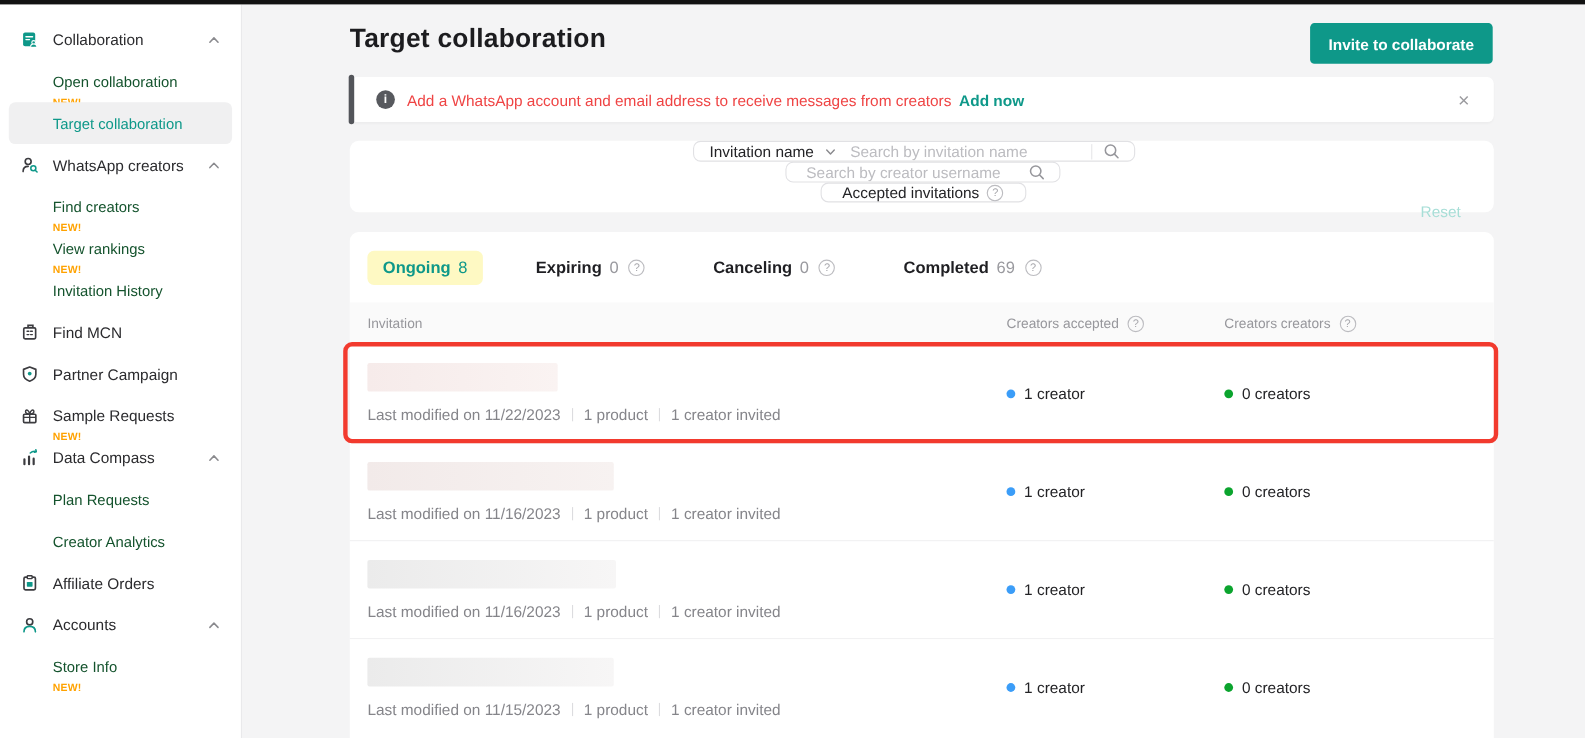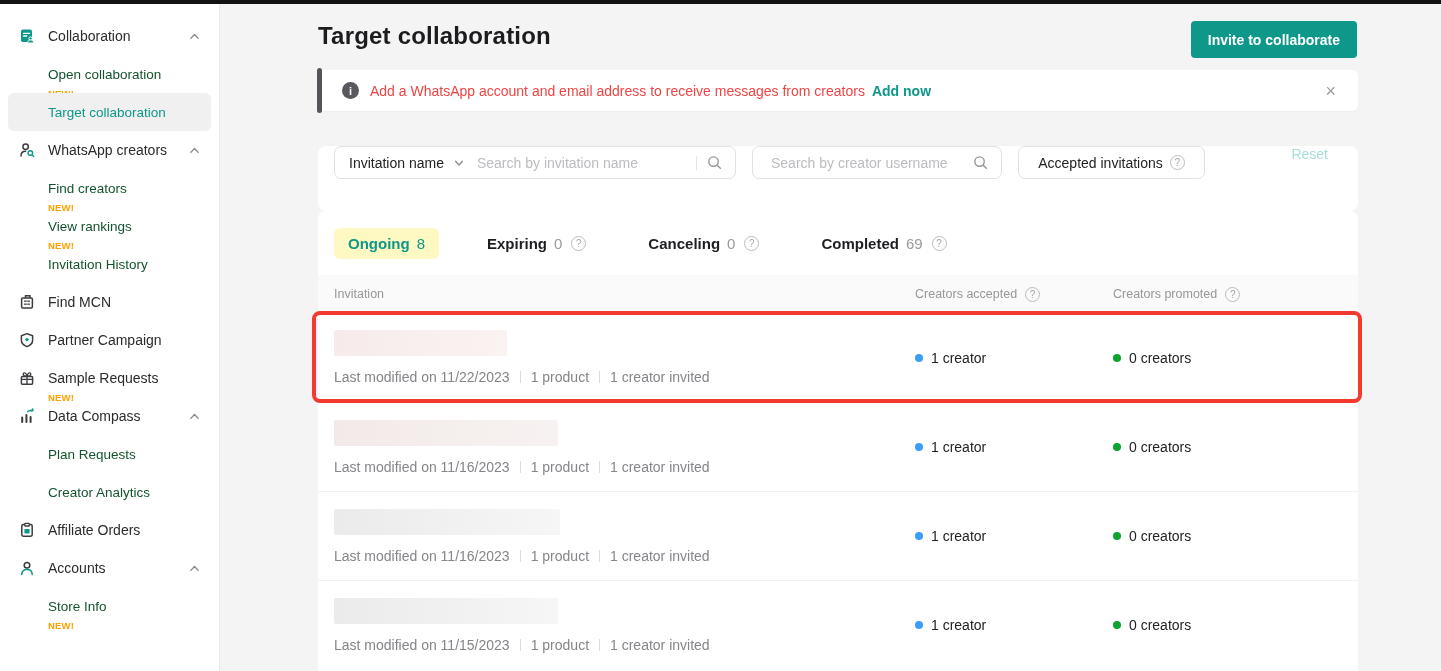--- a/index.html
+++ b/index.html
@@ -26,21 +26,21 @@
   .page-title { position:absolute; left:98px; top:18px; font-size:24px; font-weight:700; color:#1c1c1f; letter-spacing:.2px; }
   .invite-btn { position:absolute; right:84px; top:17px; height:37px; padding:16px 17px; background:#0E9889; color:#fff; font-size:14px; font-weight:700; border:none; border-radius:4px; display:flex; align-items:center; cursor:pointer; font-family:inherit; }
 
   .banner { position:absolute; left:98px; top:66px; width:1040px; height:41px; background:#fff; border-radius:6px; display:flex; align-items:center; padding:0 16px 0 24px; box-shadow:0 1px 2px rgba(0,0,0,.03); }
   .banner-accent { position:absolute; left:-1px; top:-2px; width:5px; height:45px; background:#53555a; border-radius:3px; }
   .info-icon { width:17px; height:17px; border-radius:50%; background:#57595e; color:#fff; font-size:11px; font-weight:700; display:inline-flex; align-items:center; justify-content:center; margin-right:11px; flex:none; font-style:normal; }
   .banner-text { font-size:14px; color:#ef4444; }
   .banner-link { font-size:14px; color:#0E9889; font-weight:700; margin-left:7px; text-decoration:none; cursor:pointer; }
   .banner-close { margin-left:auto; color:#9b9b9f; font-size:18px; line-height:1; cursor:pointer; padding:2px 6px; }
 
-  .filter-card { position:absolute; left:98px; top:142px; width:1040px; height:65px; background:#fff; border-radius:8px; display:flex; align-items:flex-start; padding:0 30px 0 16px; }
+  .filter-card { position:absolute; left:98px; top:124px; width:1040px; height:65px; background:#fff; border-radius:8px; display:flex; align-items:center; padding:0 30px 0 16px;flex-direction:column; }
   .ctl { height:33px; border:1px solid #e1e1e4; border-radius:7px; display:flex; align-items:center; background:#fff; }
   .ctl-combo { width:402px; padding:0 12px 0 14px; }
   .combo-label { font-size:14px; color:#232326; white-space:nowrap; cursor:pointer; display:flex; align-items:center; }
   .combo-label .chev { margin-left:9px; display:inline-flex; }
   .ph-input { border:none; outline:none; background:transparent; font-size:14px; color:#232326; font-family:inherit; flex:1; margin-left:12px; min-width:0; }
   .ph-input::placeholder { color:#bcbcc0; }
   .mini-div { width:1px; height:14px; background:#e6e6e9; margin-right:9px; flex:none; }
   .search-glyph { display:inline-flex; flex:none; cursor:pointer; }
   .ctl-search2 { width:250px; margin-left:16px; padding:0 12px 0 14px; }
   .ctl-btn { margin-left:16px; width:187px; justify-content:center; gap:7px; cursor:pointer; font-size:14px; color:#232326; }
@@ -290,21 +290,21 @@
       </div>
     <div class="thead grid" id="thead">
         <div class="th th1">
           <span>Invitation</span>
         </div>
         <div class="th">
           <span>Creators accepted</span>
           <i class="q-icon">?</i>
         </div>
         <div class="th">
-          <span>Creators promoted</span>
+          <span>Creators creators</span>
           <i class="q-icon">?</i>
         </div>
       </div>
     <div id="rows">
         <div class="row grid">
           <div class="cell-inv">
             <div class="redact tint-pink" style="width: 173px;"></div>
             <div class="meta">
               <span>Last modified on 11/22/2023</span>
               <span class="sep"></span>

